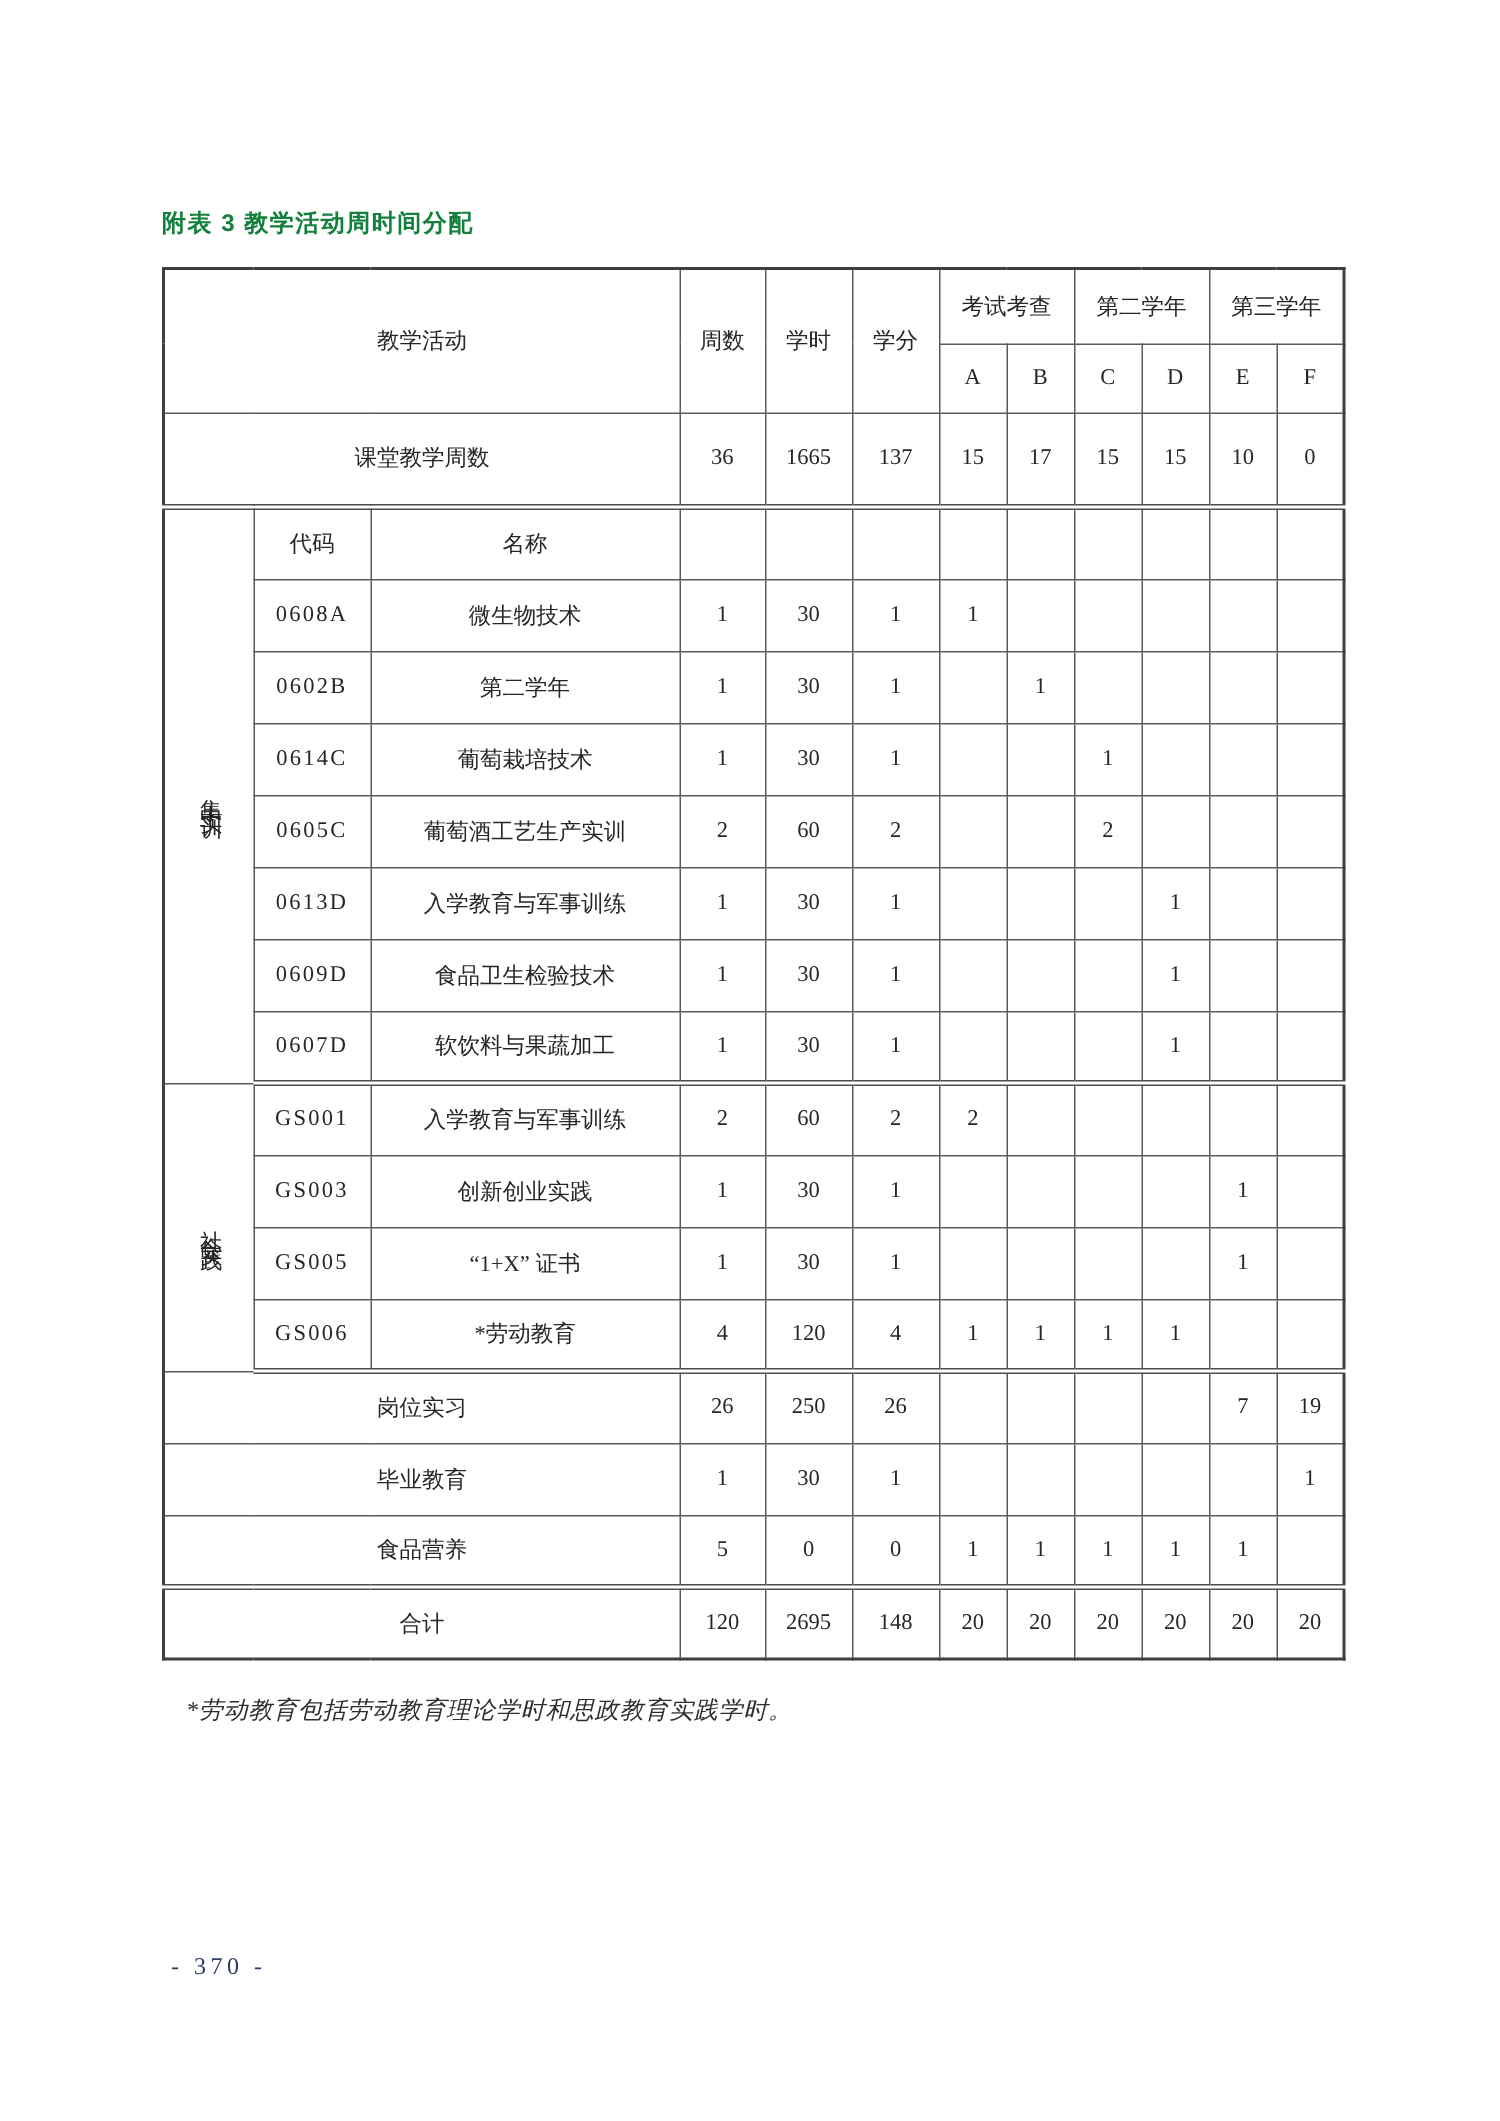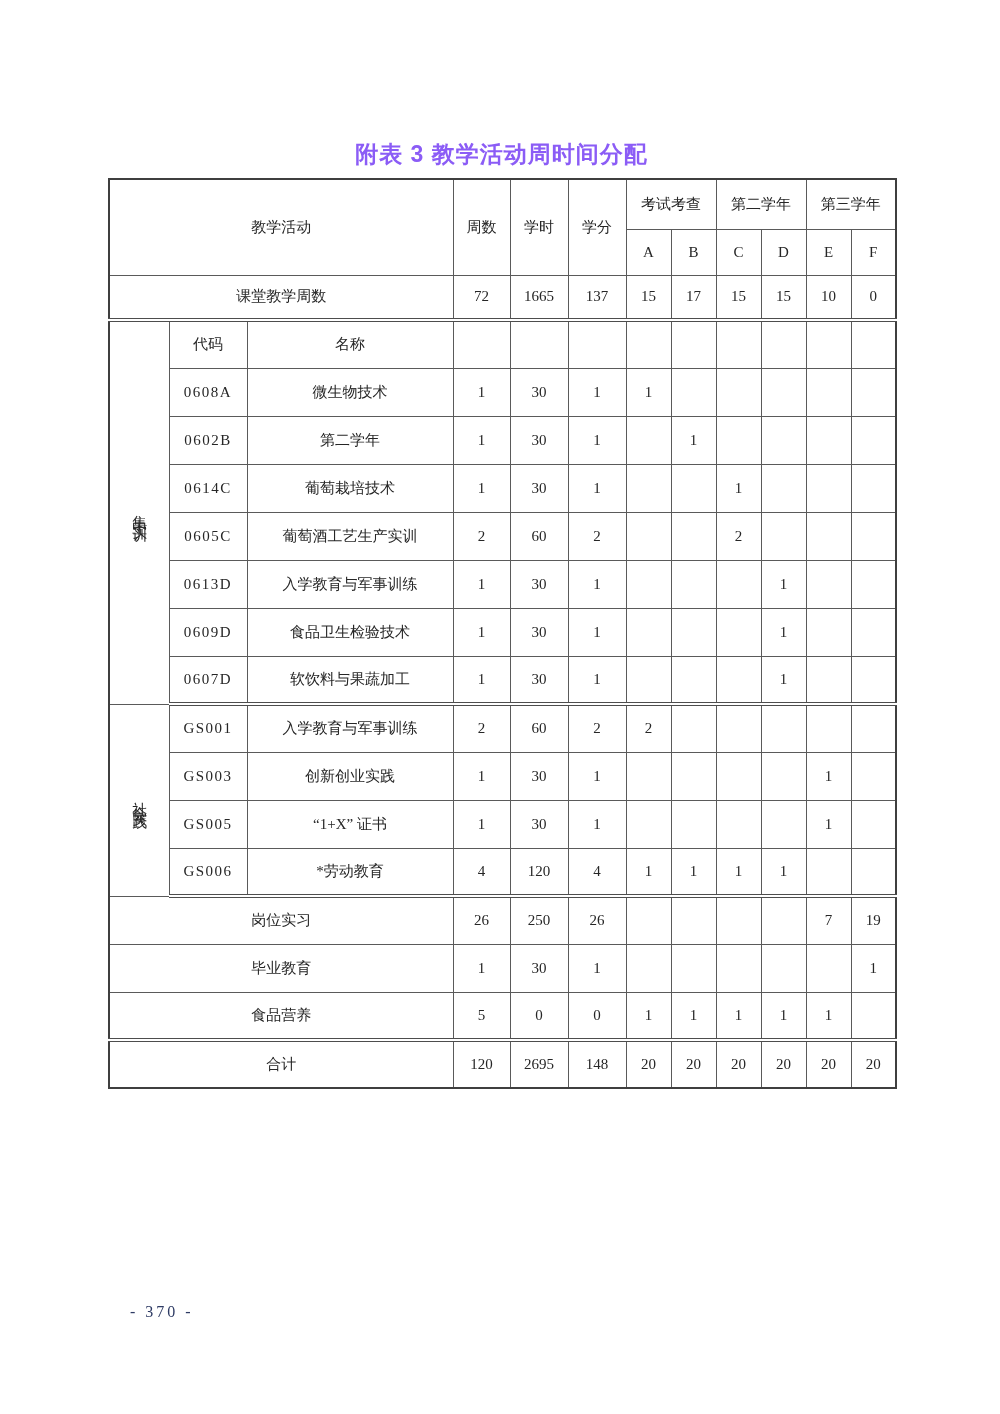--- a/index.html
+++ b/index.html
@@ -12,26 +12,26 @@
     margin: 0 auto;
     font-family: "Liberation Serif", "DejaVu Serif", serif;
     color: #262626;
     overflow: hidden;
   }
   .doc-title {
     position: absolute;
     left: 108px;
     top: 139px;
     width: 787px;
-    text-align: center;
+    text-align: left;
     font-family: "Liberation Sans", "DejaVu Sans", sans-serif;
     font-weight: 700;
-    font-size: 23px;
+    font-size: 16px;
     letter-spacing: 1px;
-    color: #8b5cf6;
+    color: #15803d;
   }
   table.sched {
     position: absolute;
     left: 108px;
     top: 178px;
     width: 787px;
     border-collapse: collapse;
     table-layout: fixed;
     border: 2px solid #3f3f3f;
   }
@@ -40,21 +40,21 @@
     text-align: center;
     vertical-align: middle;
     font-weight: normal;
     font-size: 15px;
     color: #262626;
     padding: 0;
     overflow: hidden;
   }
   tr.hr1 { height: 50px; }
   tr.hr2 { height: 46px; }
-  tr.classroom { height: 45px; }
+  tr.classroom { height: 63px; }
   tr.body-row { height: 48px; }
   tr.sec-end td { border-bottom: 4px double #4d4d4d; }
   td.code-cell { letter-spacing: 1.5px; }
   td.vlabel {
     vertical-align: middle;
   }
   td.vlabel span {
     display: inline-block;
     writing-mode: vertical-rl;
     text-orientation: upright;
@@ -66,21 +66,21 @@
     position: absolute;
     left: 124px;
     top: 1130px;
     font-size: 16px;
     font-style: italic;
     color: #2e2e2e;
     letter-spacing: 0.5px;
   }
   .page-number {
     position: absolute;
-    left: 130px;
+    left: 114px;
     top: 1303px;
     font-size: 16px;
     color: #2e3b64;
     letter-spacing: 3px;
   }
 </style>
 </head>
 <body>
 
 <div class="page">
@@ -117,21 +117,21 @@
       <th>A</th>
       <th>B</th>
       <th>C</th>
       <th>D</th>
       <th>E</th>
       <th>F</th>
     </tr>
 
     <tr class="classroom sec-end">
       <td colspan="3">课堂教学周数</td>
-      <td>72</td>
+      <td>36</td>
       <td>1665</td>
       <td>137</td>
       <td>15</td>
       <td>17</td>
       <td>15</td>
       <td>15</td>
       <td>10</td>
       <td>0</td>
     </tr>
 
@@ -339,16 +339,17 @@
       <td>20</td>
       <td>20</td>
       <td>20</td>
       <td>20</td>
       <td>20</td>
       <td>20</td>
     </tr>
   </tbody>
     </table>
 
+  <div class="footnote">*劳动教育包括劳动教育理论学时和思政教育实践学时。</div>
 
   <div class="page-number">- 370 -</div>
 
 </div>
 
 </body></html>

